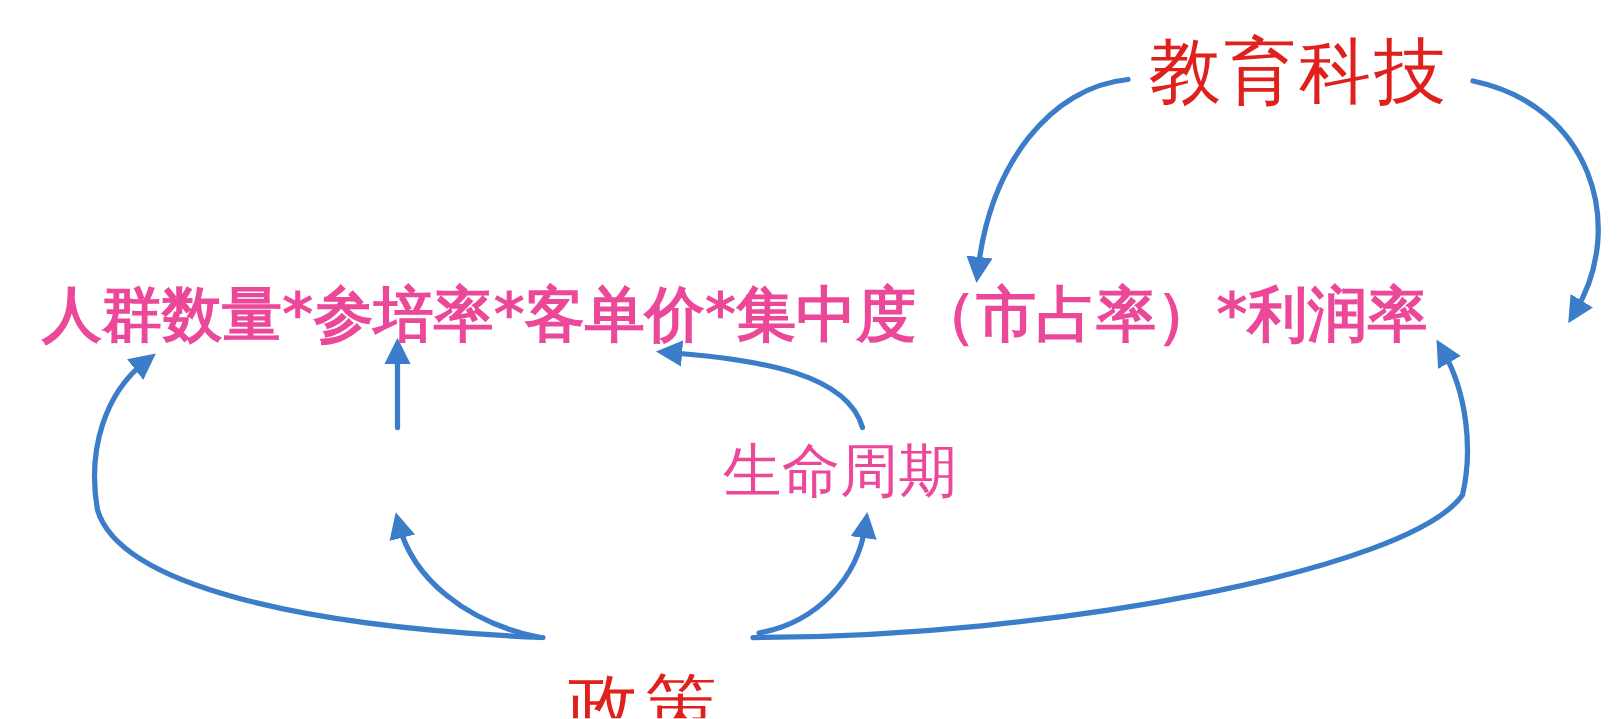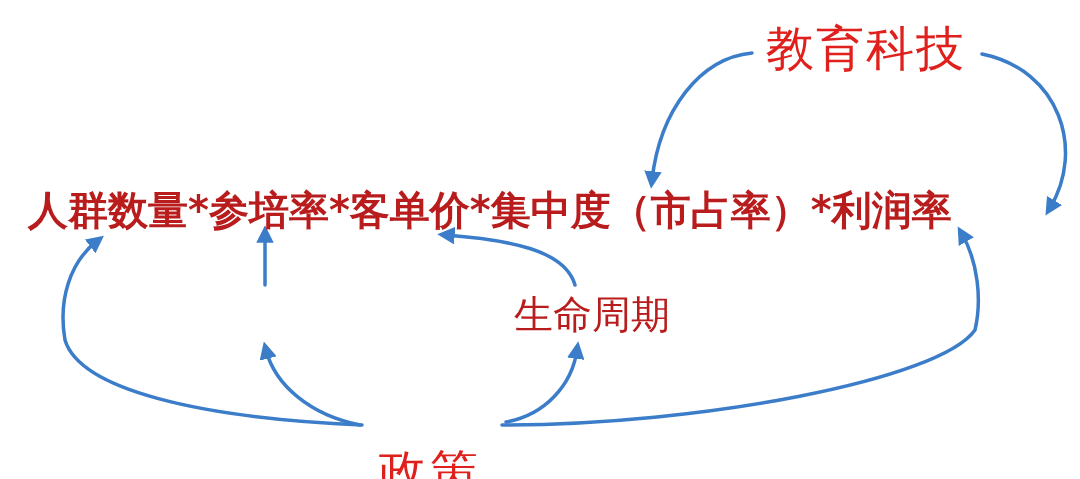--- a/index.html
+++ b/index.html
@@ -17,21 +17,21 @@
     }
     .label {
       position: absolute;
       white-space: nowrap;
       line-height: 1;
     }
     .red {
       color: #e0201c;
     }
     .black {
-      color: #b91c1c;
+      color: #ec4899;
     }
     .title-top {
       left: 766px;
       top: 24px;
       font-size: 48px;
       letter-spacing: 2px;
     }
     .formula {
       left: 28px;
       top: 190px;
@@ -39,21 +39,21 @@
       font-weight: bold;
       letter-spacing: 0px;
     }
     .sub-left {
       left: 182px;
       top: 295px;
       font-size: 39px;
       font-family: "DejaVu Serif", "Liberation Serif", serif;
     }
     .sub-right {
-      left: 514px;
+      left: 482px;
       top: 295px;
       font-size: 39px;
       font-family: "DejaVu Serif", "Liberation Serif", serif;
     }
     .policy {
       left: 378px;
       top: 400px;
       font-size: 48px;
       letter-spacing: 4px;
       margin-top: 48px;

